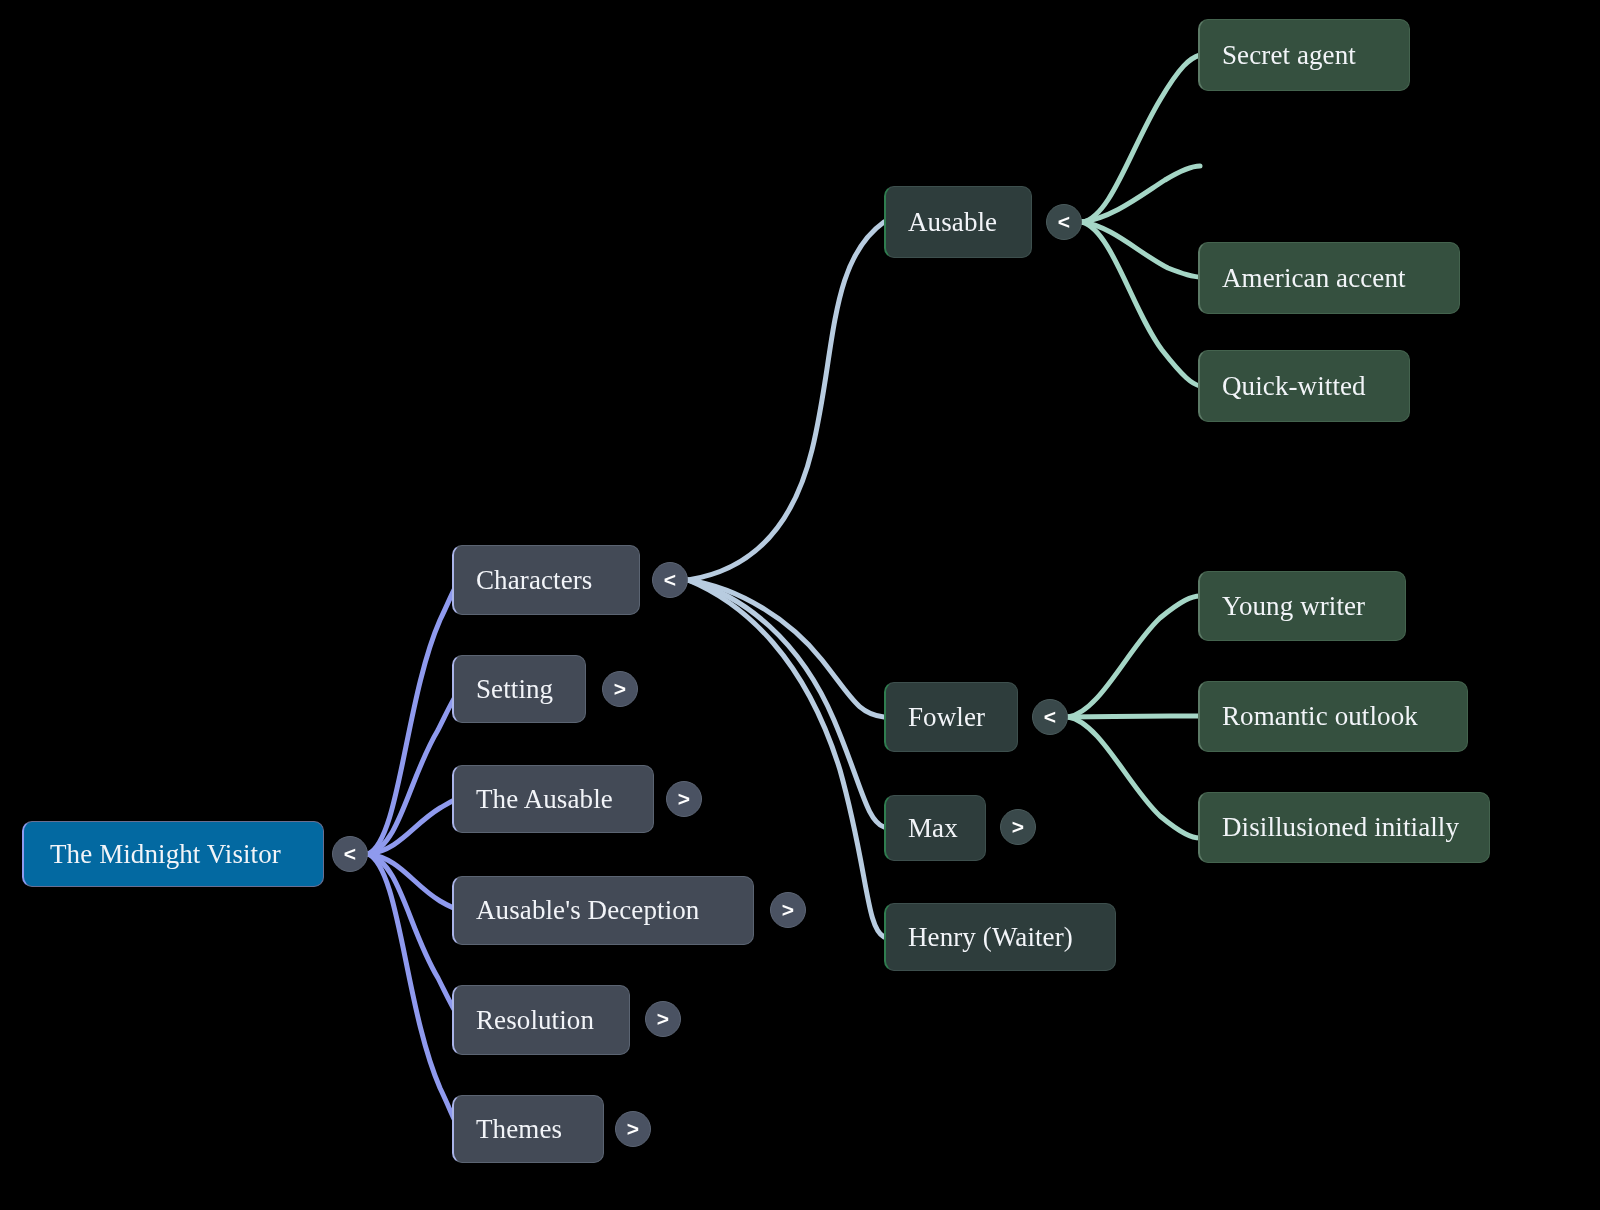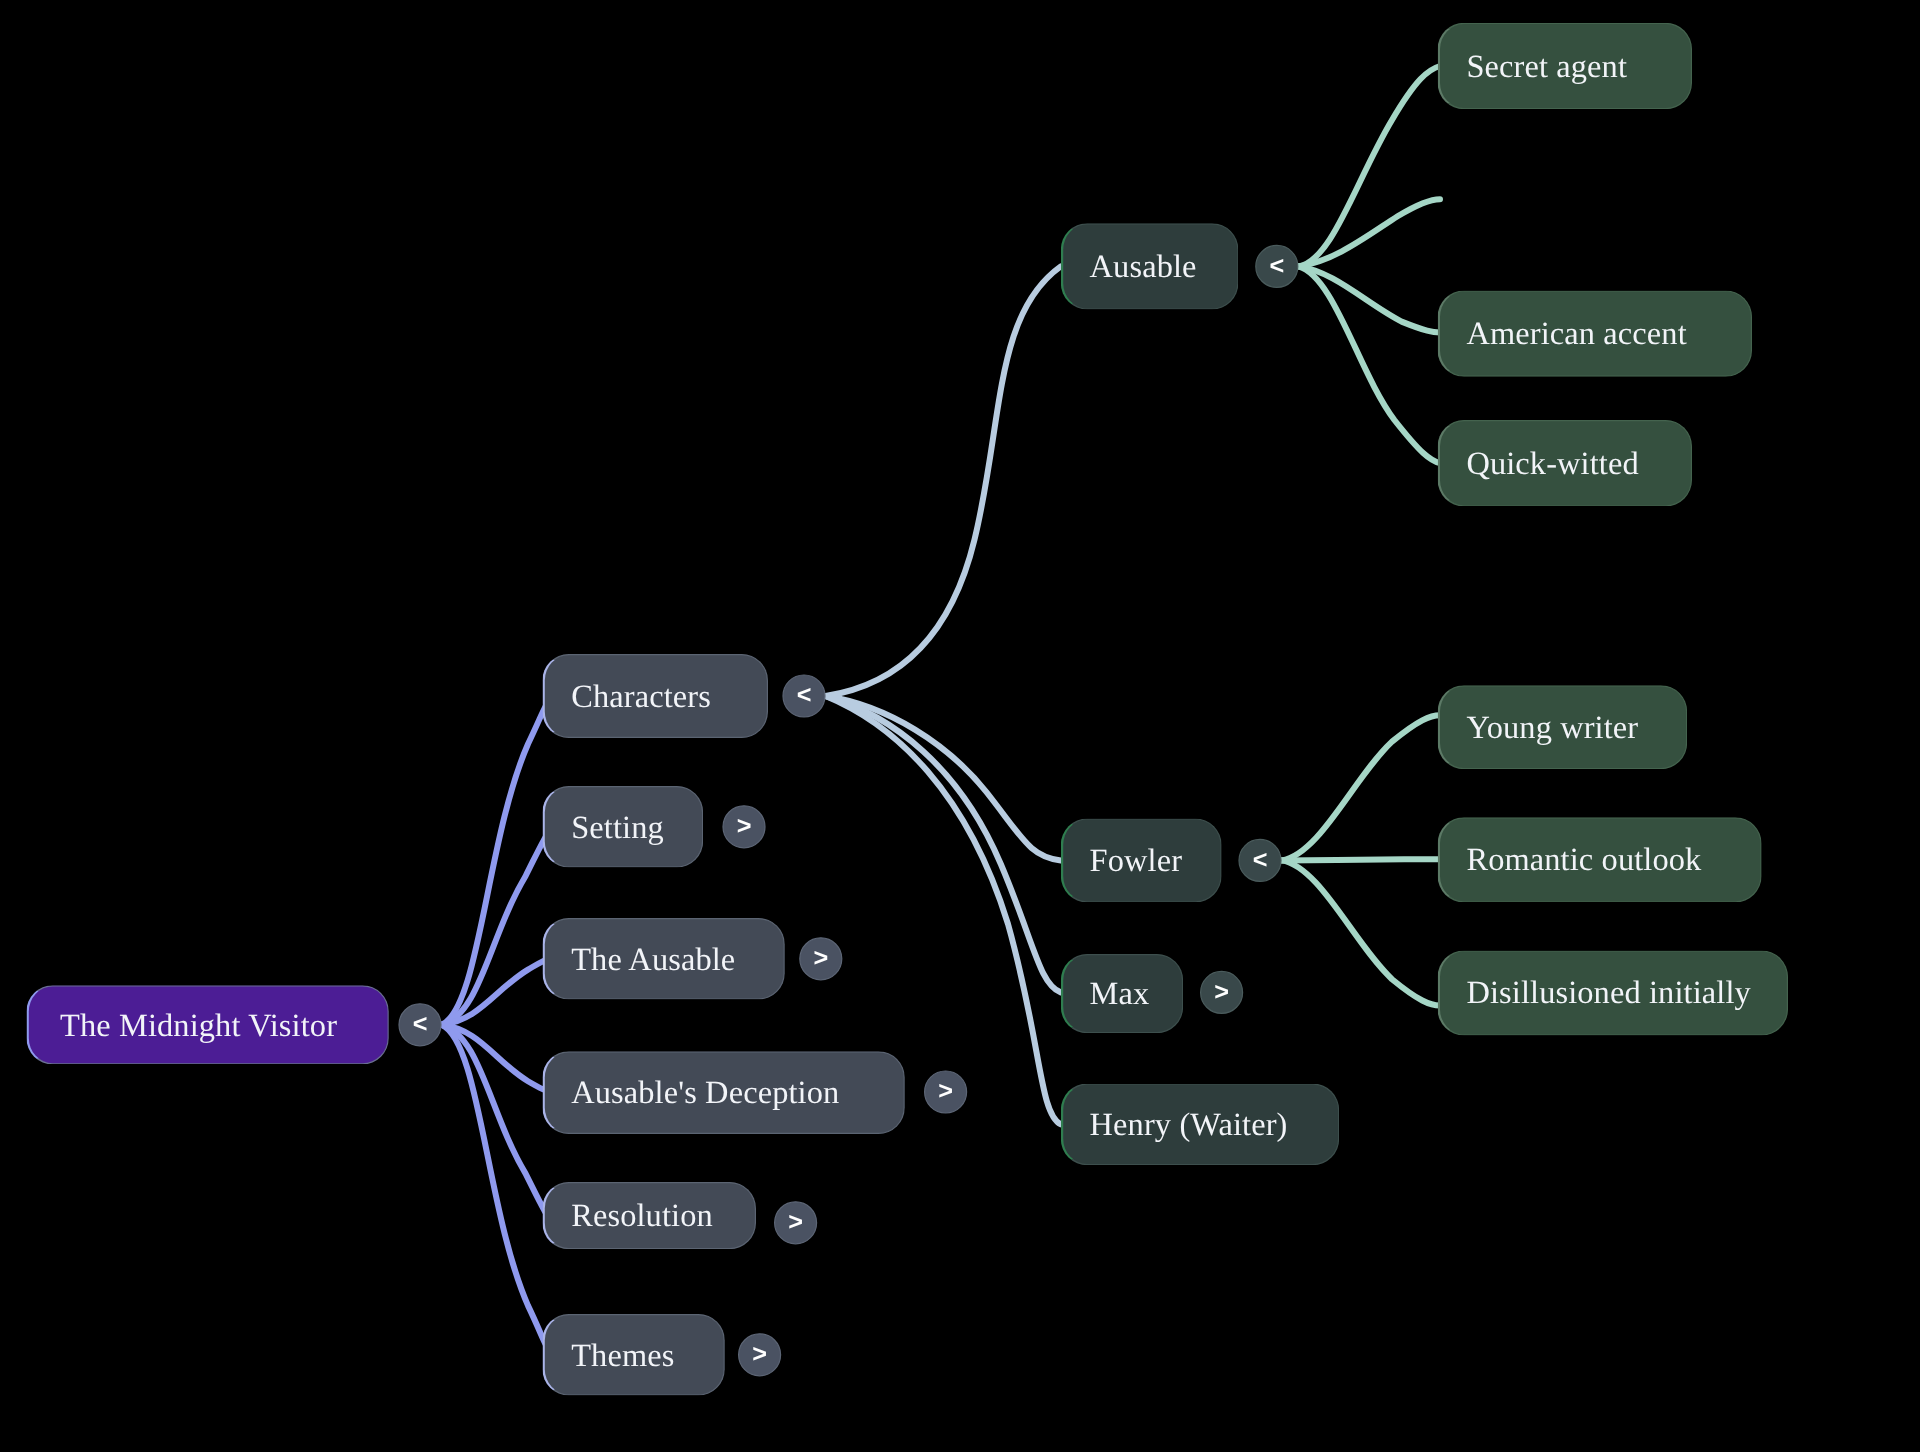--- a/index.html
+++ b/index.html
@@ -24,32 +24,32 @@
     top: 0;
     width: 1600px;
     height: 1210px;
     pointer-events: none;
   }
   .node {
     position: absolute;
     display: flex;
     align-items: center;
     box-sizing: border-box;
-    border-radius: 22px;
+    border-radius: 10px;
     color: #f2f4f8;
     white-space: nowrap;
     letter-spacing: 0.1px;
   }
   .node .label {
     display: block;
     width: 100%;
   }
   
   .node.lvl-root {
-    background: #4c1d95;
+    background: #0369a1;
     border: 1px solid #6a6f92;
     border-left: 2px solid #8f9aee;
     font-size: 27px;
     padding: 0 26px;
   }
   
   .node.lvl-1 {
     background: #434a56;
     border: 1px solid #5b6472;
     border-left: 2px solid #aab4e8;
@@ -163,21 +163,21 @@
     <span>&gt;</span>
   </div>
 
   <div class="node lvl-1" style="left:452px; top:876px; width:302px; height:69px;">
     <span class="label">Ausable's Deception</span>
   </div>
   <div class="toggle t-slate" style="left:770px; top:892px;">
     <span>&gt;</span>
   </div>
 
-  <div class="node lvl-1" style="left:452px; top:985px; width:178px; height:56px;">
+  <div class="node lvl-1" style="left:452px; top:985px; width:178px; height:70px;">
     <span class="label">Resolution</span>
   </div>
   <div class="toggle t-slate" style="left:645px; top:1001px;">
     <span>&gt;</span>
   </div>
 
   <div class="node lvl-1" style="left:452px; top:1095px; width:152px; height:68px;font-family:Liberation Serif, serif;">
     <span class="label">Themes</span>
   </div>
   <div class="toggle t-slate" style="left:615px; top:1111px;">

